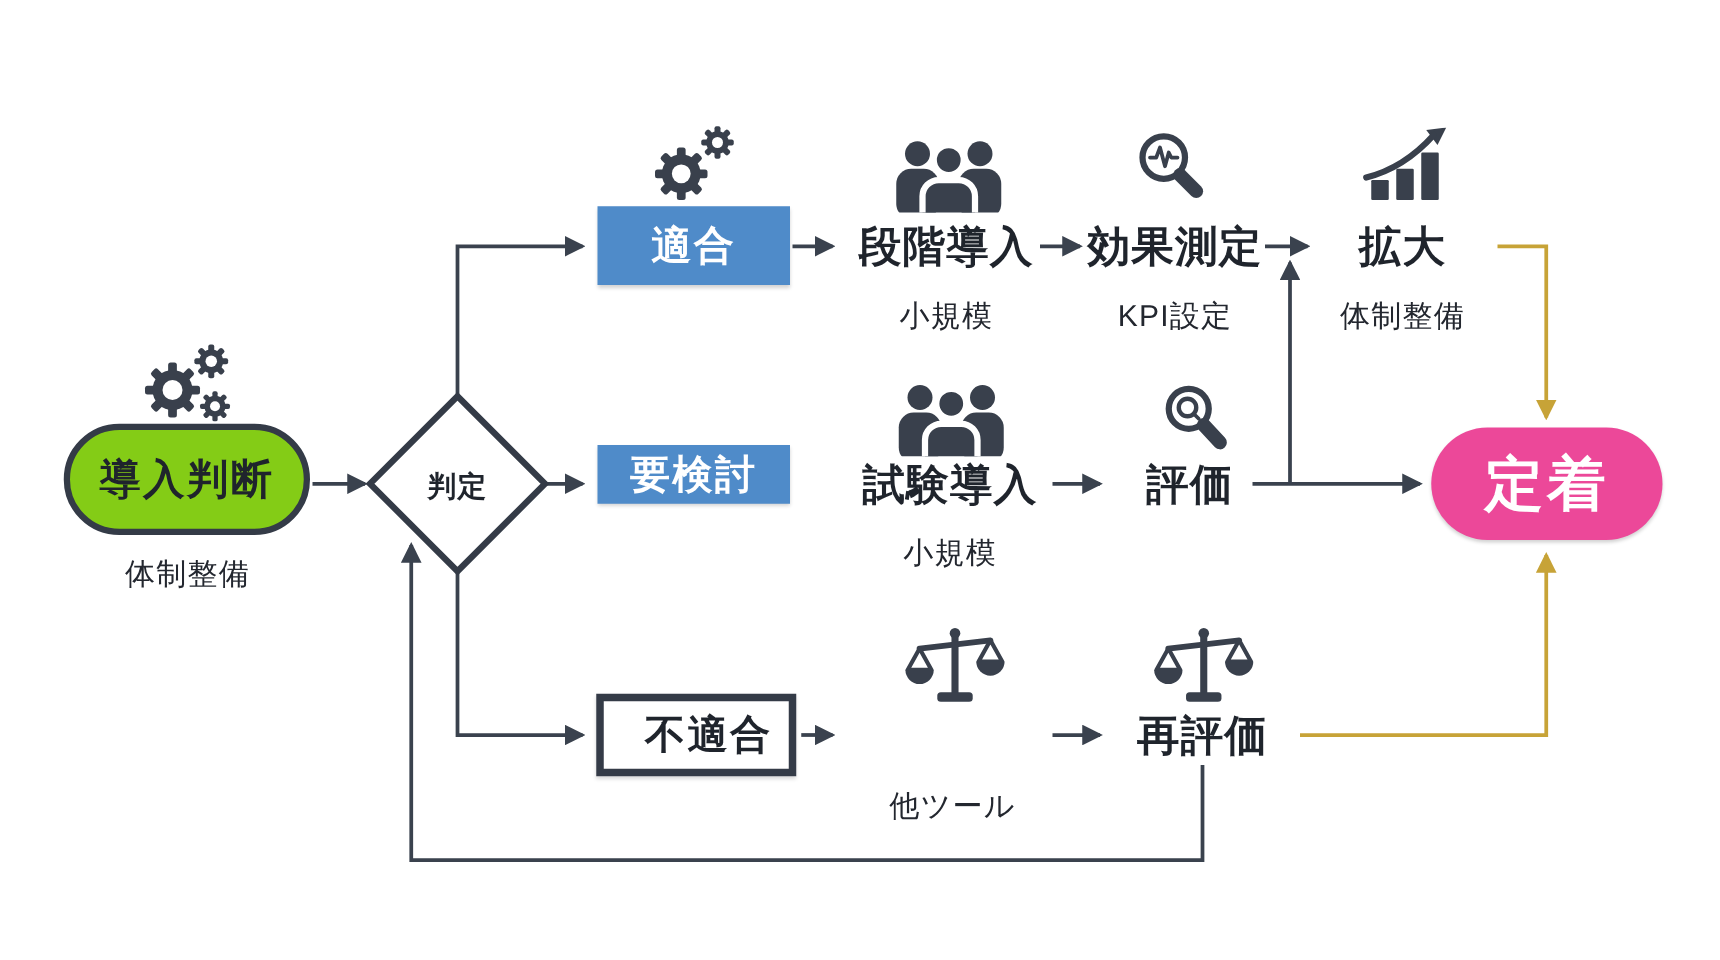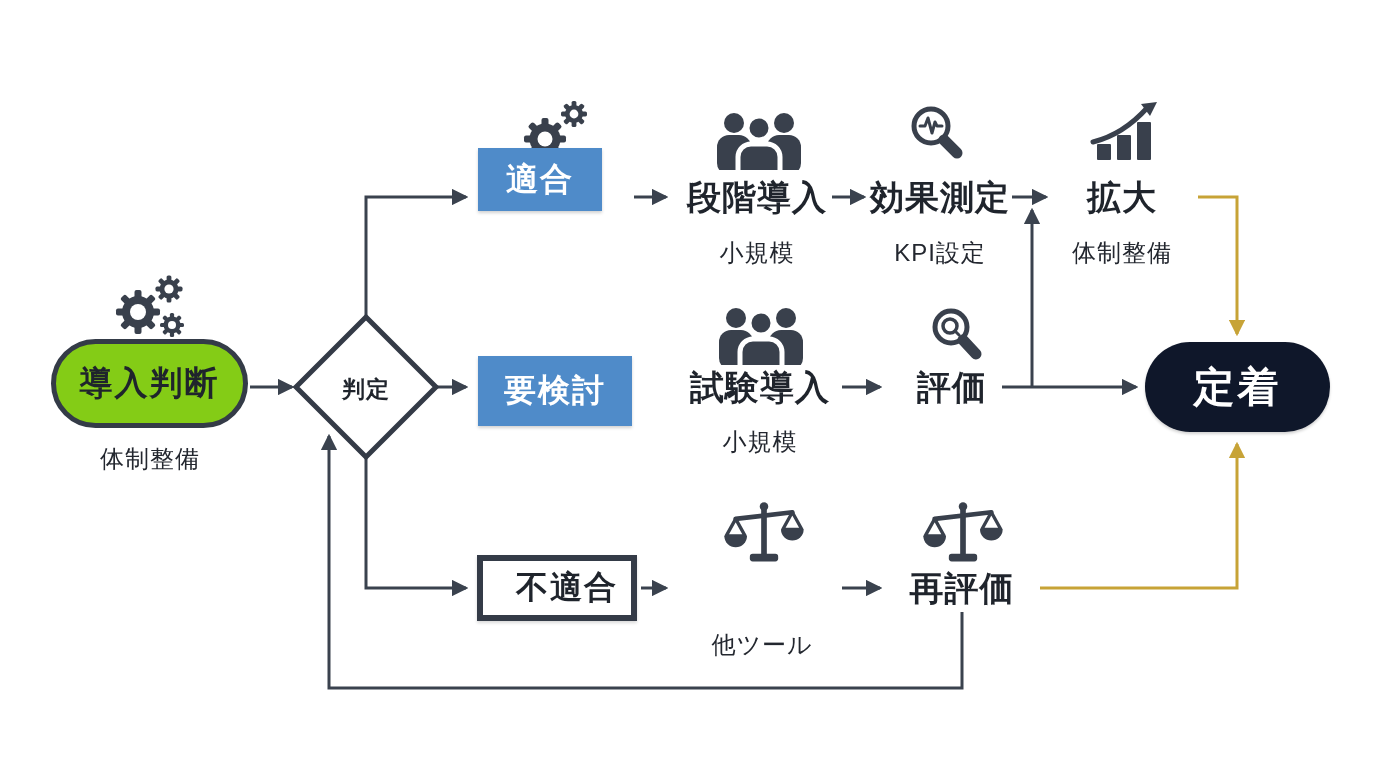--- a/index.html
+++ b/index.html
@@ -15,22 +15,22 @@
     display:flex;align-items:center;justify-content:center;
     font-size:32px;font-weight:700;letter-spacing:2px;box-sizing:border-box;
   }
   .box-blue{background:#4f8bc9;color:#ffffff;box-shadow:0 2px 3px rgba(0,0,0,0.18);}
   .box-outline{background:#ffffff;border:6px solid #343b47;color:#1f242c;box-shadow:0 2px 3px rgba(0,0,0,0.15);padding-left:20px;}
   .pill-start{
     background:#84cc16;border:5px solid #343b47;border-radius:46px;
     font-size:33px;font-weight:700;letter-spacing:2px;color:#1f242c;
   }
   .pill-gold{
-    background:#0f172a;color:#ffffff;border-radius:46px;border:none;
-    font-size:41px;font-weight:700;letter-spacing:3px;box-shadow:0 2px 3px rgba(0,0,0,0.18);
+    background:#ec4899;color:#ffffff;border-radius:46px;border:none;
+    font-size:47px;font-weight:700;letter-spacing:3px;box-shadow:0 2px 3px rgba(0,0,0,0.18);
   }
   .diamond-label{font-size:23px;font-weight:700;letter-spacing:1px;color:#1f242c;}
   svg{display:block;}
 </style>
 </head>
 <body>
 
 <div id="canvas">
 
   <svg class="abs" style="left:0;top:0;" width="1376" height="768" viewBox="0 0 1376 768">
@@ -192,34 +192,34 @@
     <path d="M60,31 H84 A12 12 0 0 1 60,31 Z" fill="#39404c"></path>
   </svg>
 
   <div class="abs pill-start node-box" style="left:51px;top:339px;width:197px;height:89px;">
     <span>導入判断</span>
   </div>
   <div class="abs center label-sub" style="left:150px;top:459px;">体制整備</div>
 
   <div class="abs center diamond-label" style="left:366px;top:389px;">判定</div>
 
-  <div class="abs node-box box-blue" style="left:478px;top:148px;width:124px;height:63px;">
+  <div class="abs node-box box-blue" style="left:478px;top:165px;width:154px;height:63px;">
     <span>適合</span>
   </div>
 
   <div class="abs center label-main" style="left:757px;top:198px;">段階導入</div>
   <div class="abs center label-sub" style="left:757px;top:253px;">小規模</div>
 
   <div class="abs center label-main" style="left:940px;top:198px;">効果測定</div>
   <div class="abs center label-sub" style="left:940px;top:253px;">KPI設定</div>
 
   <div class="abs center label-main" style="left:1122px;top:198px;">拡大</div>
   <div class="abs center label-sub" style="left:1122px;top:253px;">体制整備</div>
 
-  <div class="abs node-box box-blue" style="left:478px;top:356px;width:154px;height:70px;">
+  <div class="abs node-box box-blue" style="left:478px;top:356px;width:154px;height:47px;">
     <span>要検討</span>
   </div>
 
   <div class="abs center label-main" style="left:760px;top:388px;">試験導入</div>
   <div class="abs center label-sub" style="left:760px;top:442px;">小規模</div>
 
   <div class="abs center label-main" style="left:952px;top:388px;">評価</div>
 
   <div class="abs node-box box-outline" style="left:477px;top:555px;width:160px;height:66px;">
     <span>不適合</span>

